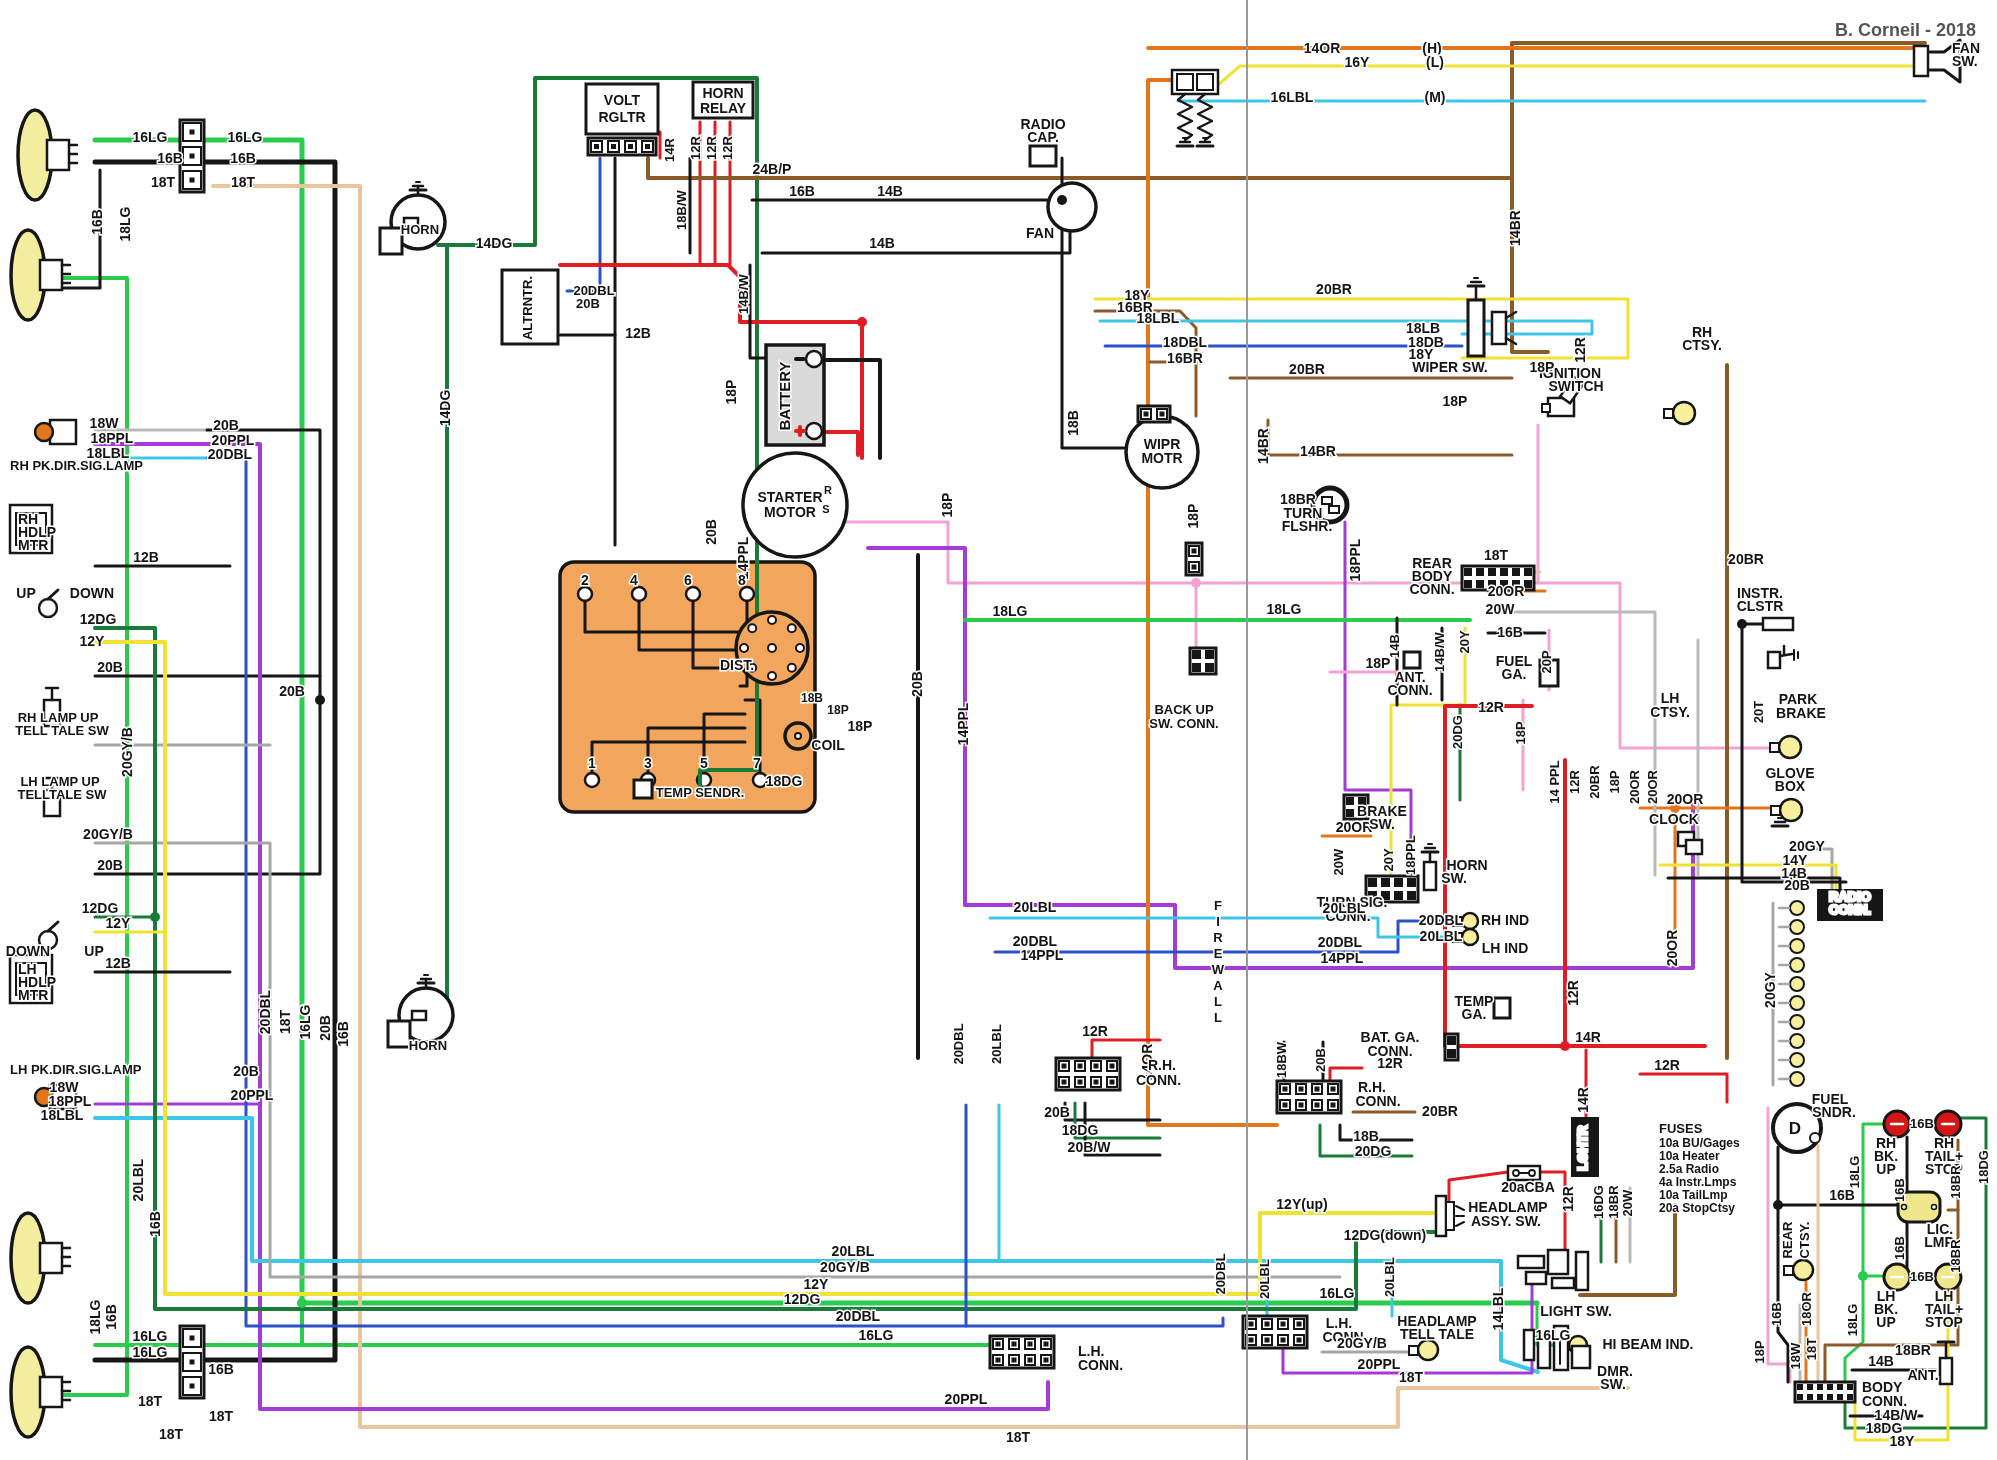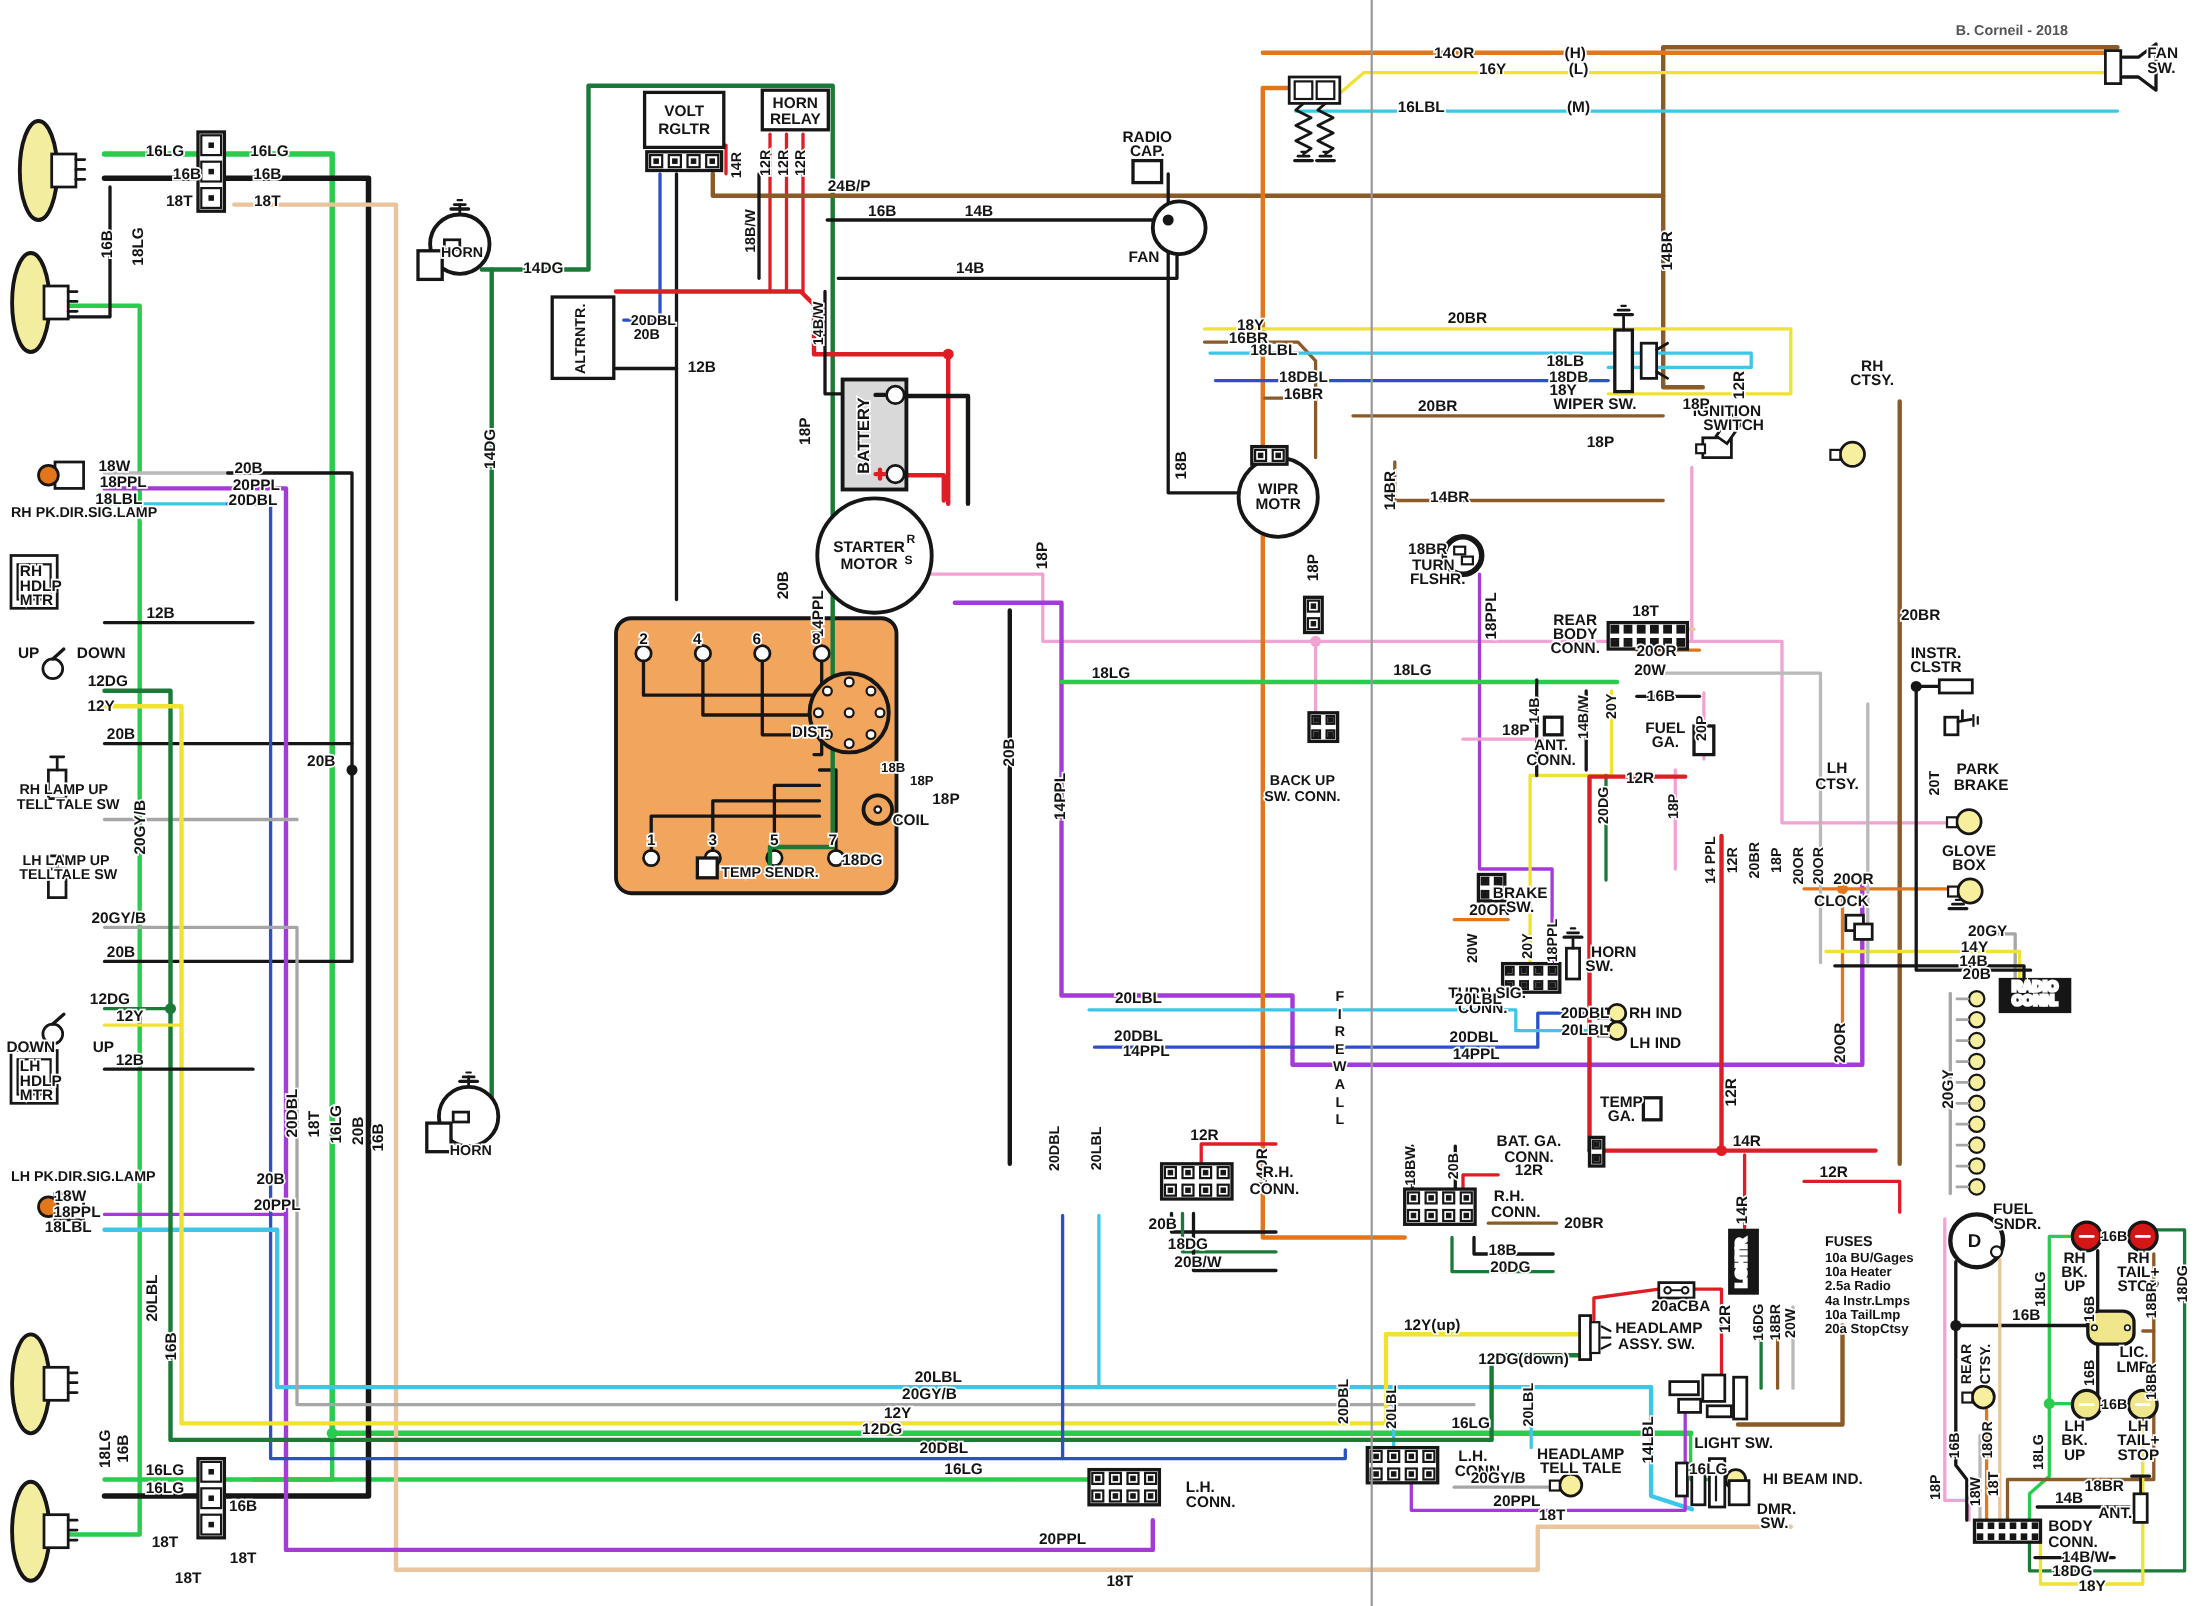--- a/index.html
+++ b/index.html
@@ -1,18 +1,18 @@
 <!DOCTYPE html>
 <html><head>
 <meta charset="utf-8">
 <style>
   html,body{margin:0;padding:0;background:#fff;}
   #stage{position:relative;width:1997px;height:1460px;background:#fff;overflow:hidden;
          font-family:"Liberation Sans",sans-serif;}
-  #credit{position:absolute;left:1778px;top:20px;font-size:13px;color:#555;font-weight:bold;}
+  #credit{position:absolute;left:1835px;top:20px;font-size:18px;color:#555;font-weight:bold;}
   svg{position:absolute;left:0;top:0;}
   text{font-family:"Liberation Sans",sans-serif;font-weight:bold;}
 </style>
 </head>
 <body>
 
 <div id="stage">
   <div id="credit">B. Corneil - 2018</div>
 <svg width="1997" height="1460" viewBox="0 0 1997 1460">
       <rect x="560" y="562" width="255" height="250" fill="#f2a55c" stroke="#161616" stroke-width="3.5" rx="14"></rect>

